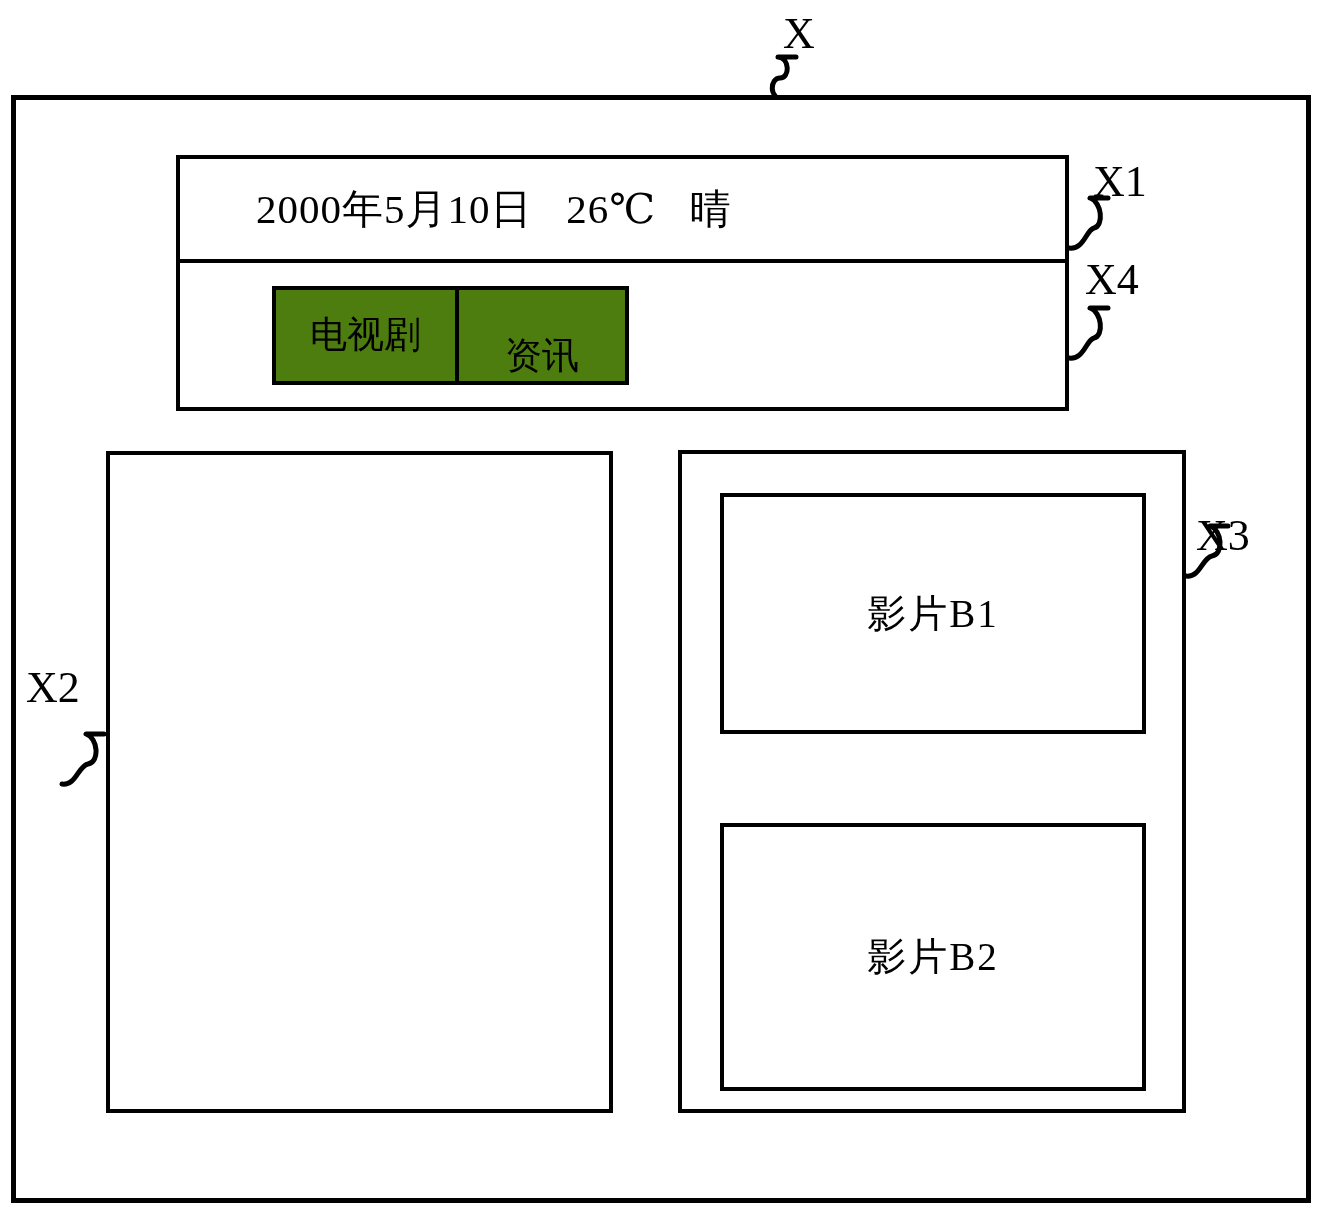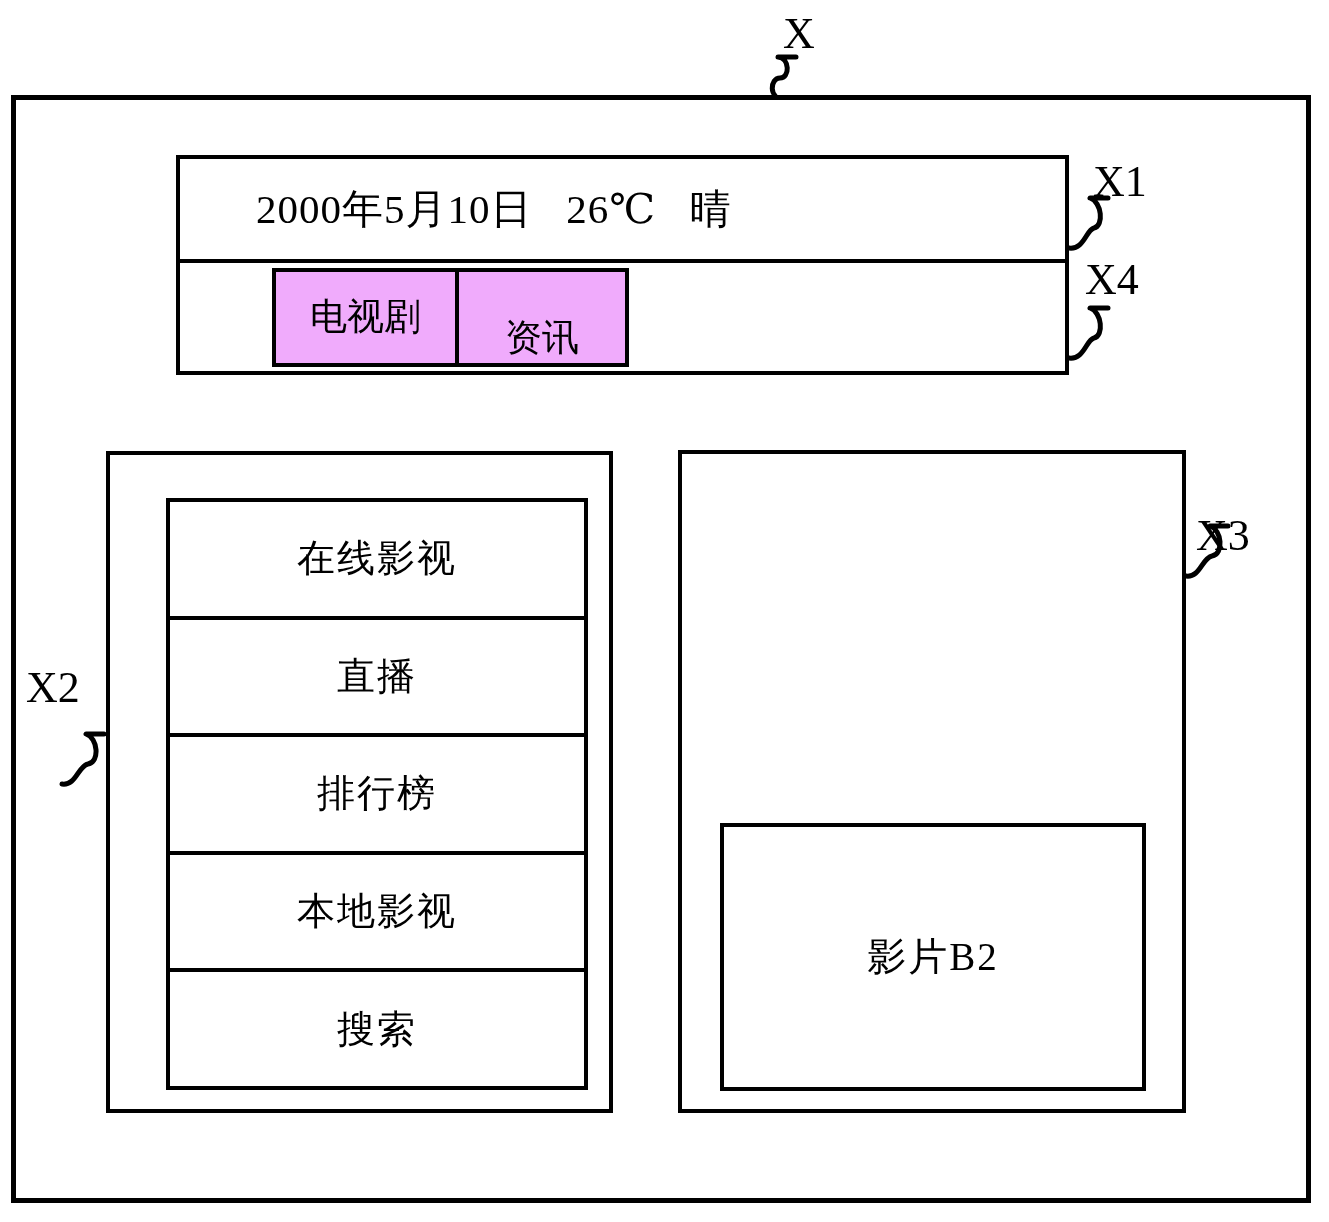--- a/index.html
+++ b/index.html
@@ -36,21 +36,21 @@
     width: 1300px;
     height: 1108px;
     border-width: 5px;
   }
 
   
   #header-panel {
     left: 176px;
     top: 155px;
     width: 893px;
-    height: 220px;
+    height: 256px;
     border-width: 4px;
   }
 
   #status-bar {
     position: absolute;
     left: 0;
     top: 0;
     right: 0;
     height: 104px;
     box-sizing: border-box;
@@ -79,21 +79,21 @@
     padding-left: 92px;
   }
   .tab {
     box-sizing: border-box;
     border: 4px solid #000;
     height: 99px;
     display: flex;
     align-items: center;
     justify-content: center;
     font-size: 37px;
-    background: #f0abfc;
+    background: #4d7c0f;
     margin-right: -4px;
     font-family: Liberation Sans, sans-serif;
   }
   .tab.w-4 { width: 187px; }
   .tab.w-3 { width: 167px; }
   .tab.w-3b { width: 174px; align-items: flex-end; }
   .tab.w-2 { width: 169px; }
 
   
   #left-panel {
@@ -211,44 +211,30 @@
   <svg class="leader" style="left:1064px; top:186px; width:60px; height:78px;">
     <path d="M 5 62 C 20 64, 22 44, 30 42 C 40 40, 38 16, 26 12 L 44 12" fill="none" stroke="#000" stroke-width="5" stroke-linecap="round" stroke-linejoin="round"></path>
   </svg>
 
   <div class="ref" id="ref-x4">X4</div>
   <svg class="leader" style="left:1064px; top:296px; width:60px; height:78px;">
     <path d="M 5 62 C 20 64, 22 44, 30 42 C 40 40, 38 16, 26 12 L 44 12" fill="none" stroke="#000" stroke-width="5" stroke-linecap="round" stroke-linejoin="round"></path>
   </svg>
 
   <div class="box" id="left-panel"></div>
-  <div class="box" id="menu-list">
-    <div class="menu-item">
-      <span>在线影视</span>
-    </div>
-    <div class="menu-item">
-      <span>直播</span>
-    </div>
-    <div class="menu-item">
-      <span>排行榜</span>
-    </div>
-    <div class="menu-item">
-      <span>本地影视</span>
-    </div>
-    <div class="menu-item">
-      <span>搜索</span>
-    </div>
-  </div>
 
   <div class="ref" id="ref-x2">X2</div>
   <svg class="leader" style="left:56px; top:726px; width:64px; height:70px;">
     <path d="M 6 58 C 20 60, 22 40, 32 38 C 44 36, 42 12, 30 8 L 48 8" fill="none" stroke="#000" stroke-width="5" stroke-linecap="round" stroke-linejoin="round"></path>
   </svg>
 
   <div class="box" id="right-panel"></div>
+  <div class="box" id="media-b1">
+    <span class="media-label">影片B1</span>
+  </div>
   <div class="box" id="media-b2">
     <span class="media-label">影片B2</span>
   </div>
 
   <div class="ref" id="ref-x3">X3</div>
   <svg class="leader" style="left:1178px; top:516px; width:64px; height:72px;">
     <path d="M 8 60 C 22 62, 24 42, 34 40 C 46 38, 44 14, 32 10 L 50 10" fill="none" stroke="#000" stroke-width="5" stroke-linecap="round" stroke-linejoin="round"></path>
   </svg>
 
 </div>

